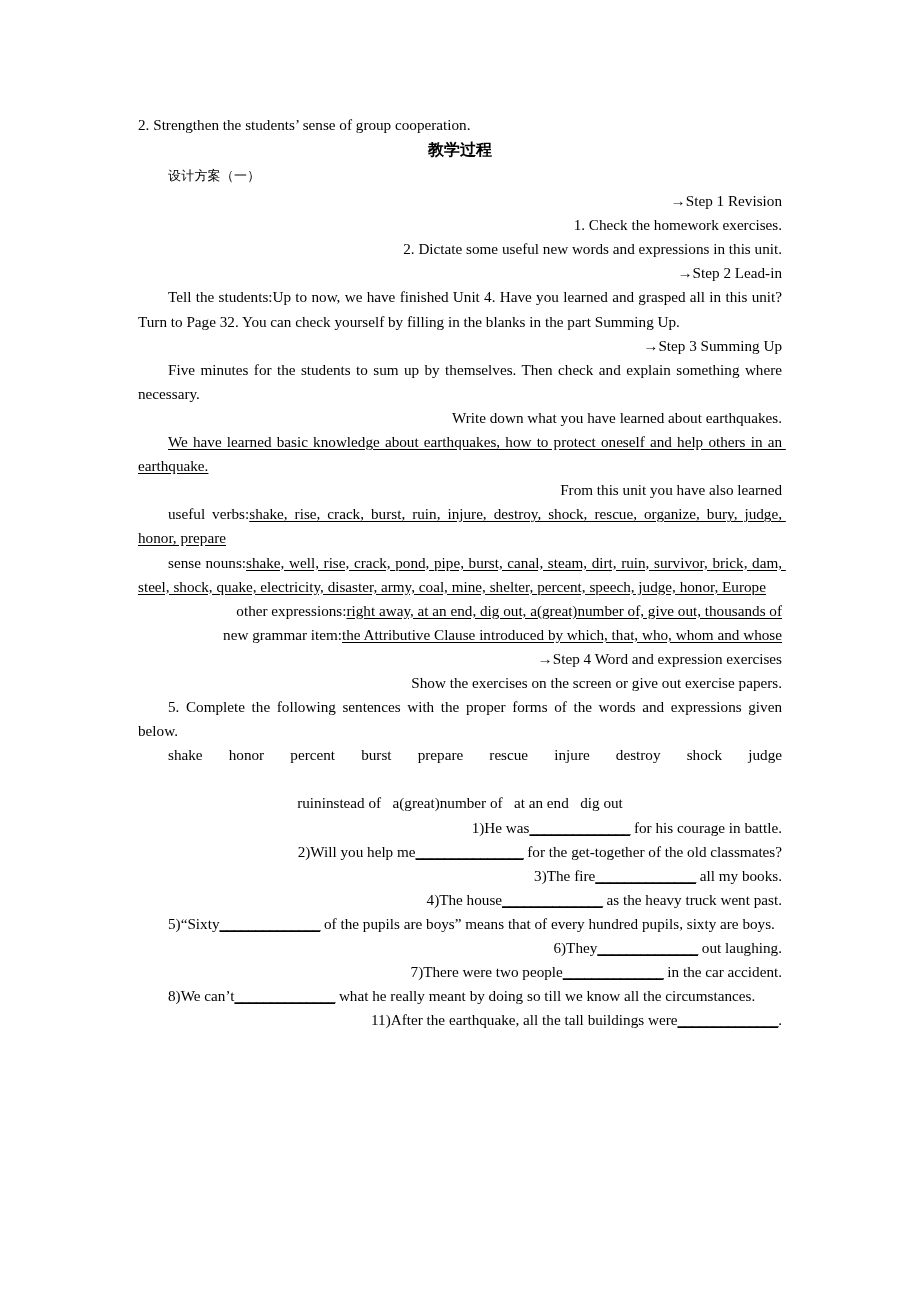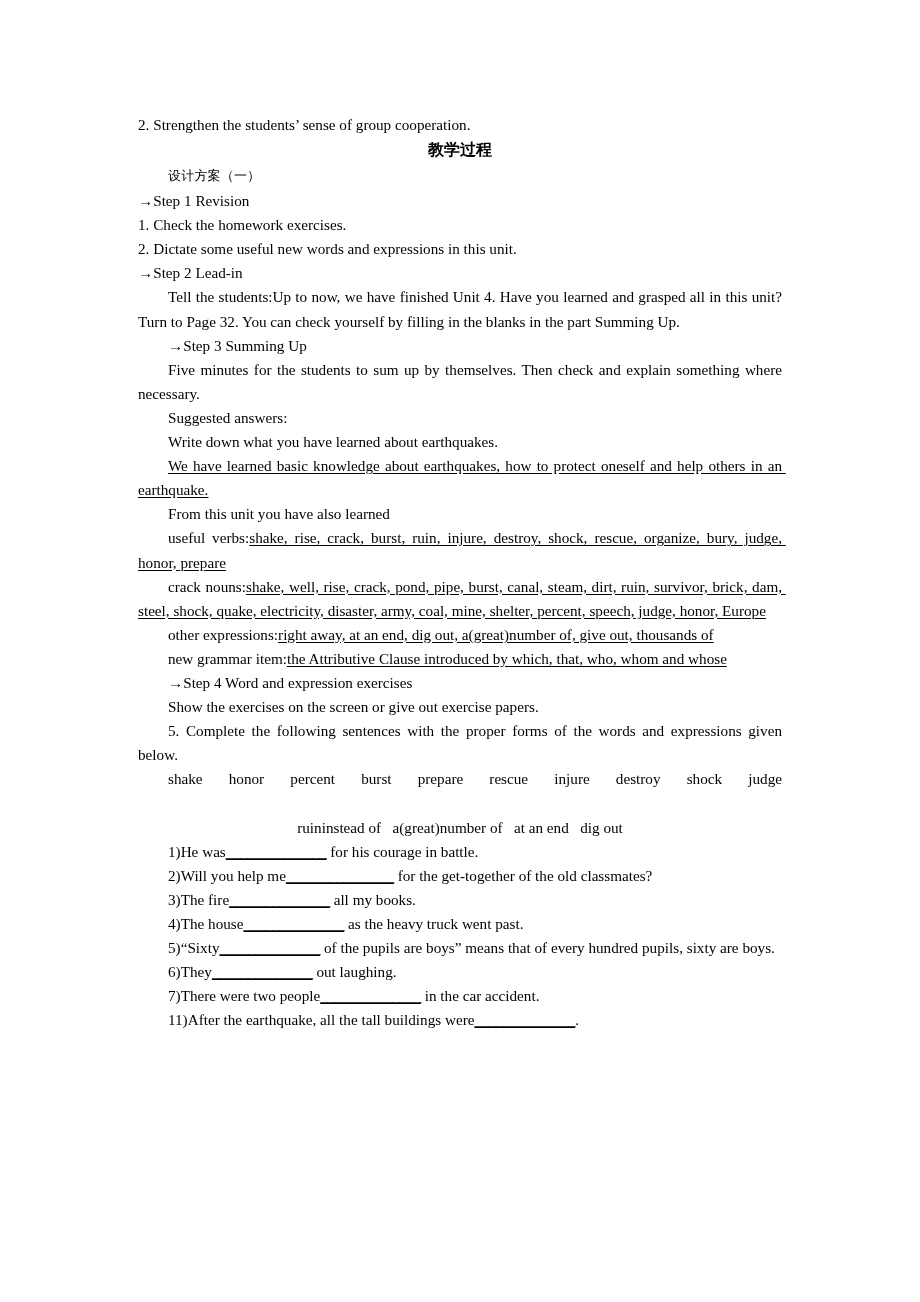--- a/index.html
+++ b/index.html
@@ -28,21 +28,21 @@
     width: 644px;
   }
   p {
     margin: 0;
     font-size: 15.2px;
     line-height: 24.1px;
     text-align: justify;
     text-justify: inter-word;
     white-space: pre-wrap;
   }
-  p.nojust { text-align: left; }
+  p.nojust { text-align: right; }
   .ind { text-indent: 30px; }
   .cn-center {
     text-align: center;
     font-family: "DejaVu Sans", "Liberation Sans", sans-serif;
     font-weight: bold;
     font-size: 16px;
     line-height: 25px;
   }
   .cn-head {
     text-indent: 30px;
@@ -85,30 +85,29 @@
     <p class="nojust">→Step 1 Revision</p>
     <p class="nojust">1. Check the homework exercises.</p>
     <p class="nojust">2. Dictate some useful new words and expressions in this unit.</p>
 
     <p class="nojust">→Step 2 Lead-in</p>
     <p class="ind">Tell the students:Up to now, we have finished Unit 4. Have you learned and grasped all in this unit? Turn to Page 32. You can check yourself by filling in the blanks in the part Summing Up.</p>
 
     <p class="nojust ind">→Step 3 Summing Up</p>
     <p class="ind">Five minutes for the students to sum up by themselves. Then check and explain something where necessary.</p>
 
-    <p class="nojust ind">Suggested answers:</p>
     <p class="nojust ind">Write down what you have learned about earthquakes.</p>
 
     <p class="ind"><span class="u">We have learned basic knowledge about earthquakes, how to protect oneself and help others in an earthquake.</span></p>
 
     <p class="nojust ind">From this unit you have also learned</p>
 
     <p class="ind"><span>useful verbs:</span><span class="u">shake, rise, crack, burst, ruin, injure, destroy, shock, rescue, organize, bury, judge, honor, prepare</span></p>
 
-    <p class="ind"><span>crack nouns:</span><span class="u">shake, well, rise, crack, pond, pipe, burst, canal, steam, dirt, ruin, survivor, brick, dam, steel, shock, quake, electricity, disaster, army, coal, mine, shelter, percent, speech, judge, honor, Europe</span></p>
+    <p class="ind"><span>sense nouns:</span><span class="u">shake, well, rise, crack, pond, pipe, burst, canal, steam, dirt, ruin, survivor, brick, dam, steel, shock, quake, electricity, disaster, army, coal, mine, shelter, percent, speech, judge, honor, Europe</span></p>
 
     <p class="nojust ind"><span>other expressions:</span><span class="u">right away, at an end, dig out, a(great)number of, give out, thousands of</span></p>
 
     <p class="nojust ind"><span>new grammar item:</span><span class="u">the Attributive Clause introduced by which, that, who, whom and whose</span></p>
 
     <p class="nojust ind">→Step 4 Word and expression exercises</p>
     <p class="nojust ind">Show the exercises on the screen or give out exercise papers.</p>
 
     <p class="ind">5. Complete the following sentences with the proper forms of the words and expressions given below.</p>
 
@@ -122,19 +121,20 @@
     <p class="nojust ind"><span>3)</span><span>The fire</span><span class="blank">______________</span><span> all my books.</span></p>
 
     <p class="nojust ind"><span>4)</span><span>The house</span><span class="blank">______________</span><span> as the heavy truck went past.</span></p>
 
     <p class="ind"><span>5)</span><span>“Sixty</span><span class="blank">______________</span><span> of the pupils are boys” means that of every hundred pupils, sixty are boys.</span></p>
 
     <p class="nojust ind"><span>6)</span><span>They</span><span class="blank">______________</span><span> out laughing.</span></p>
 
     <p class="nojust ind"><span>7)</span><span>There were two people</span><span class="blank">______________</span><span> in the car accident.</span></p>
 
+    <p class="ind"><span>8)</span><span>We can’t</span><span class="blank">______________</span><span> what he really meant by doing so till we know all the circumstances.</span></p>
 
 
 
     <p class="nojust ind"><span>11)</span><span>After the earthquake, all the tall buildings were</span><span class="blank">______________</span><span>.</span></p>
 
   </div>
 </div>
 
 </body></html>

